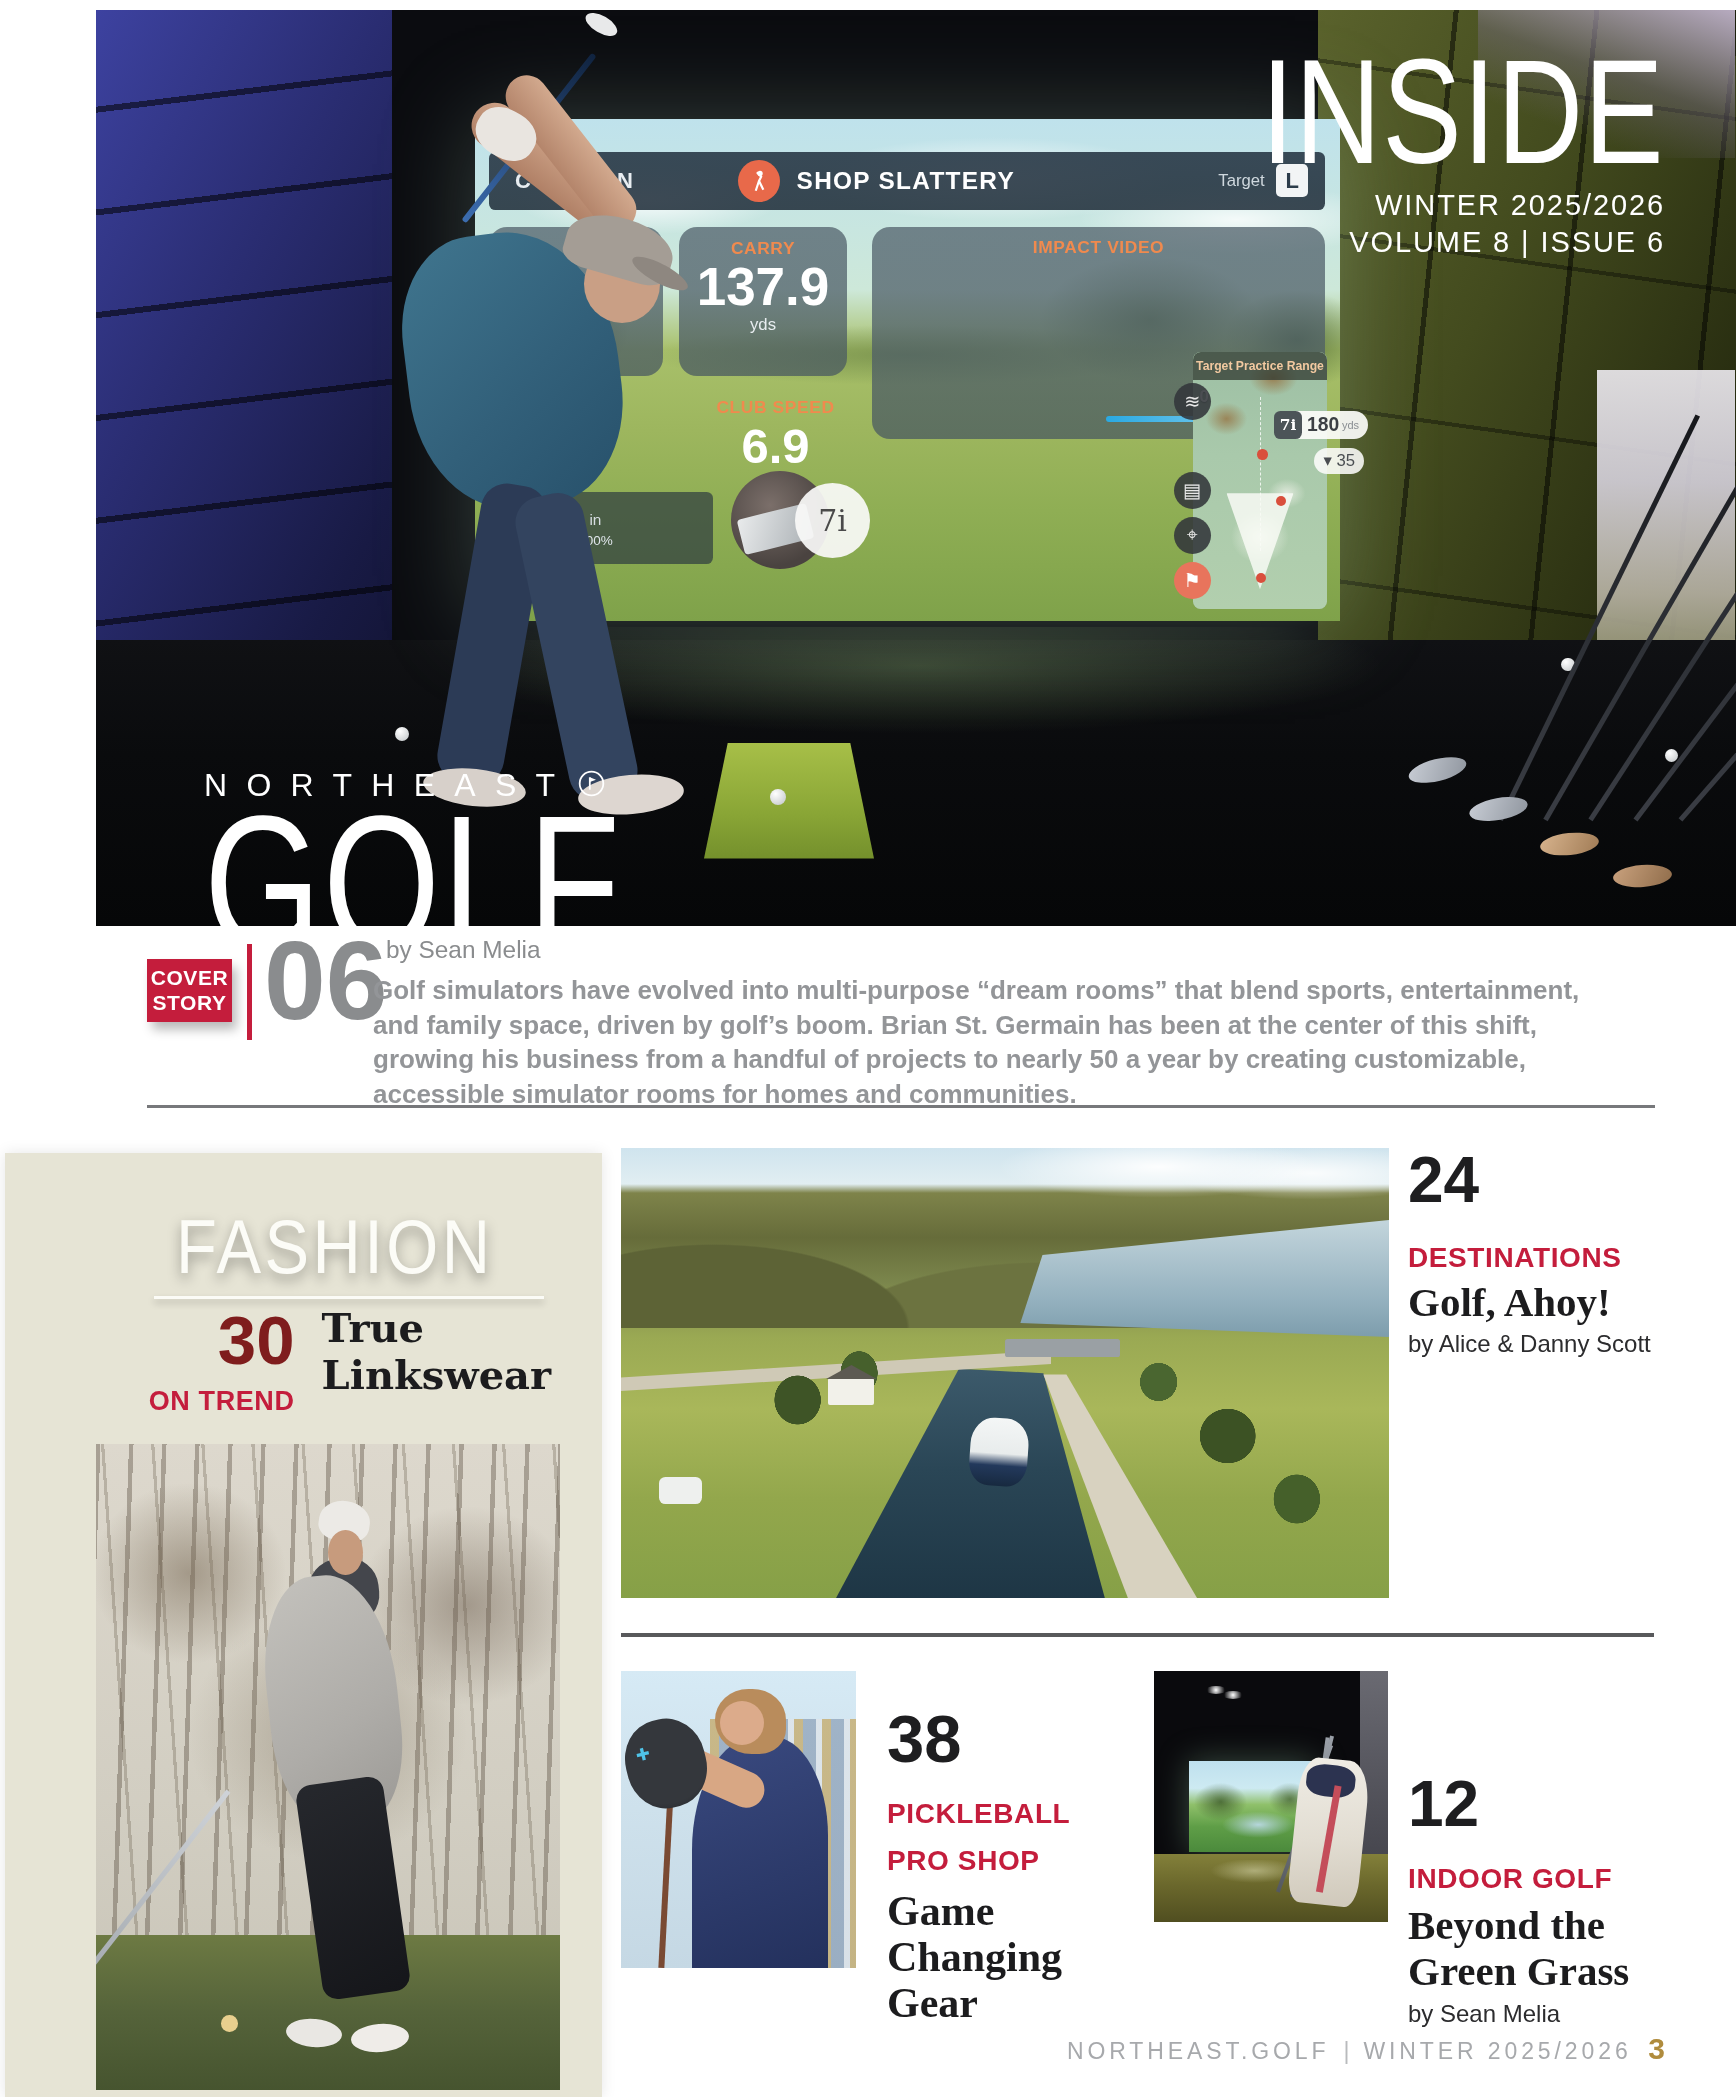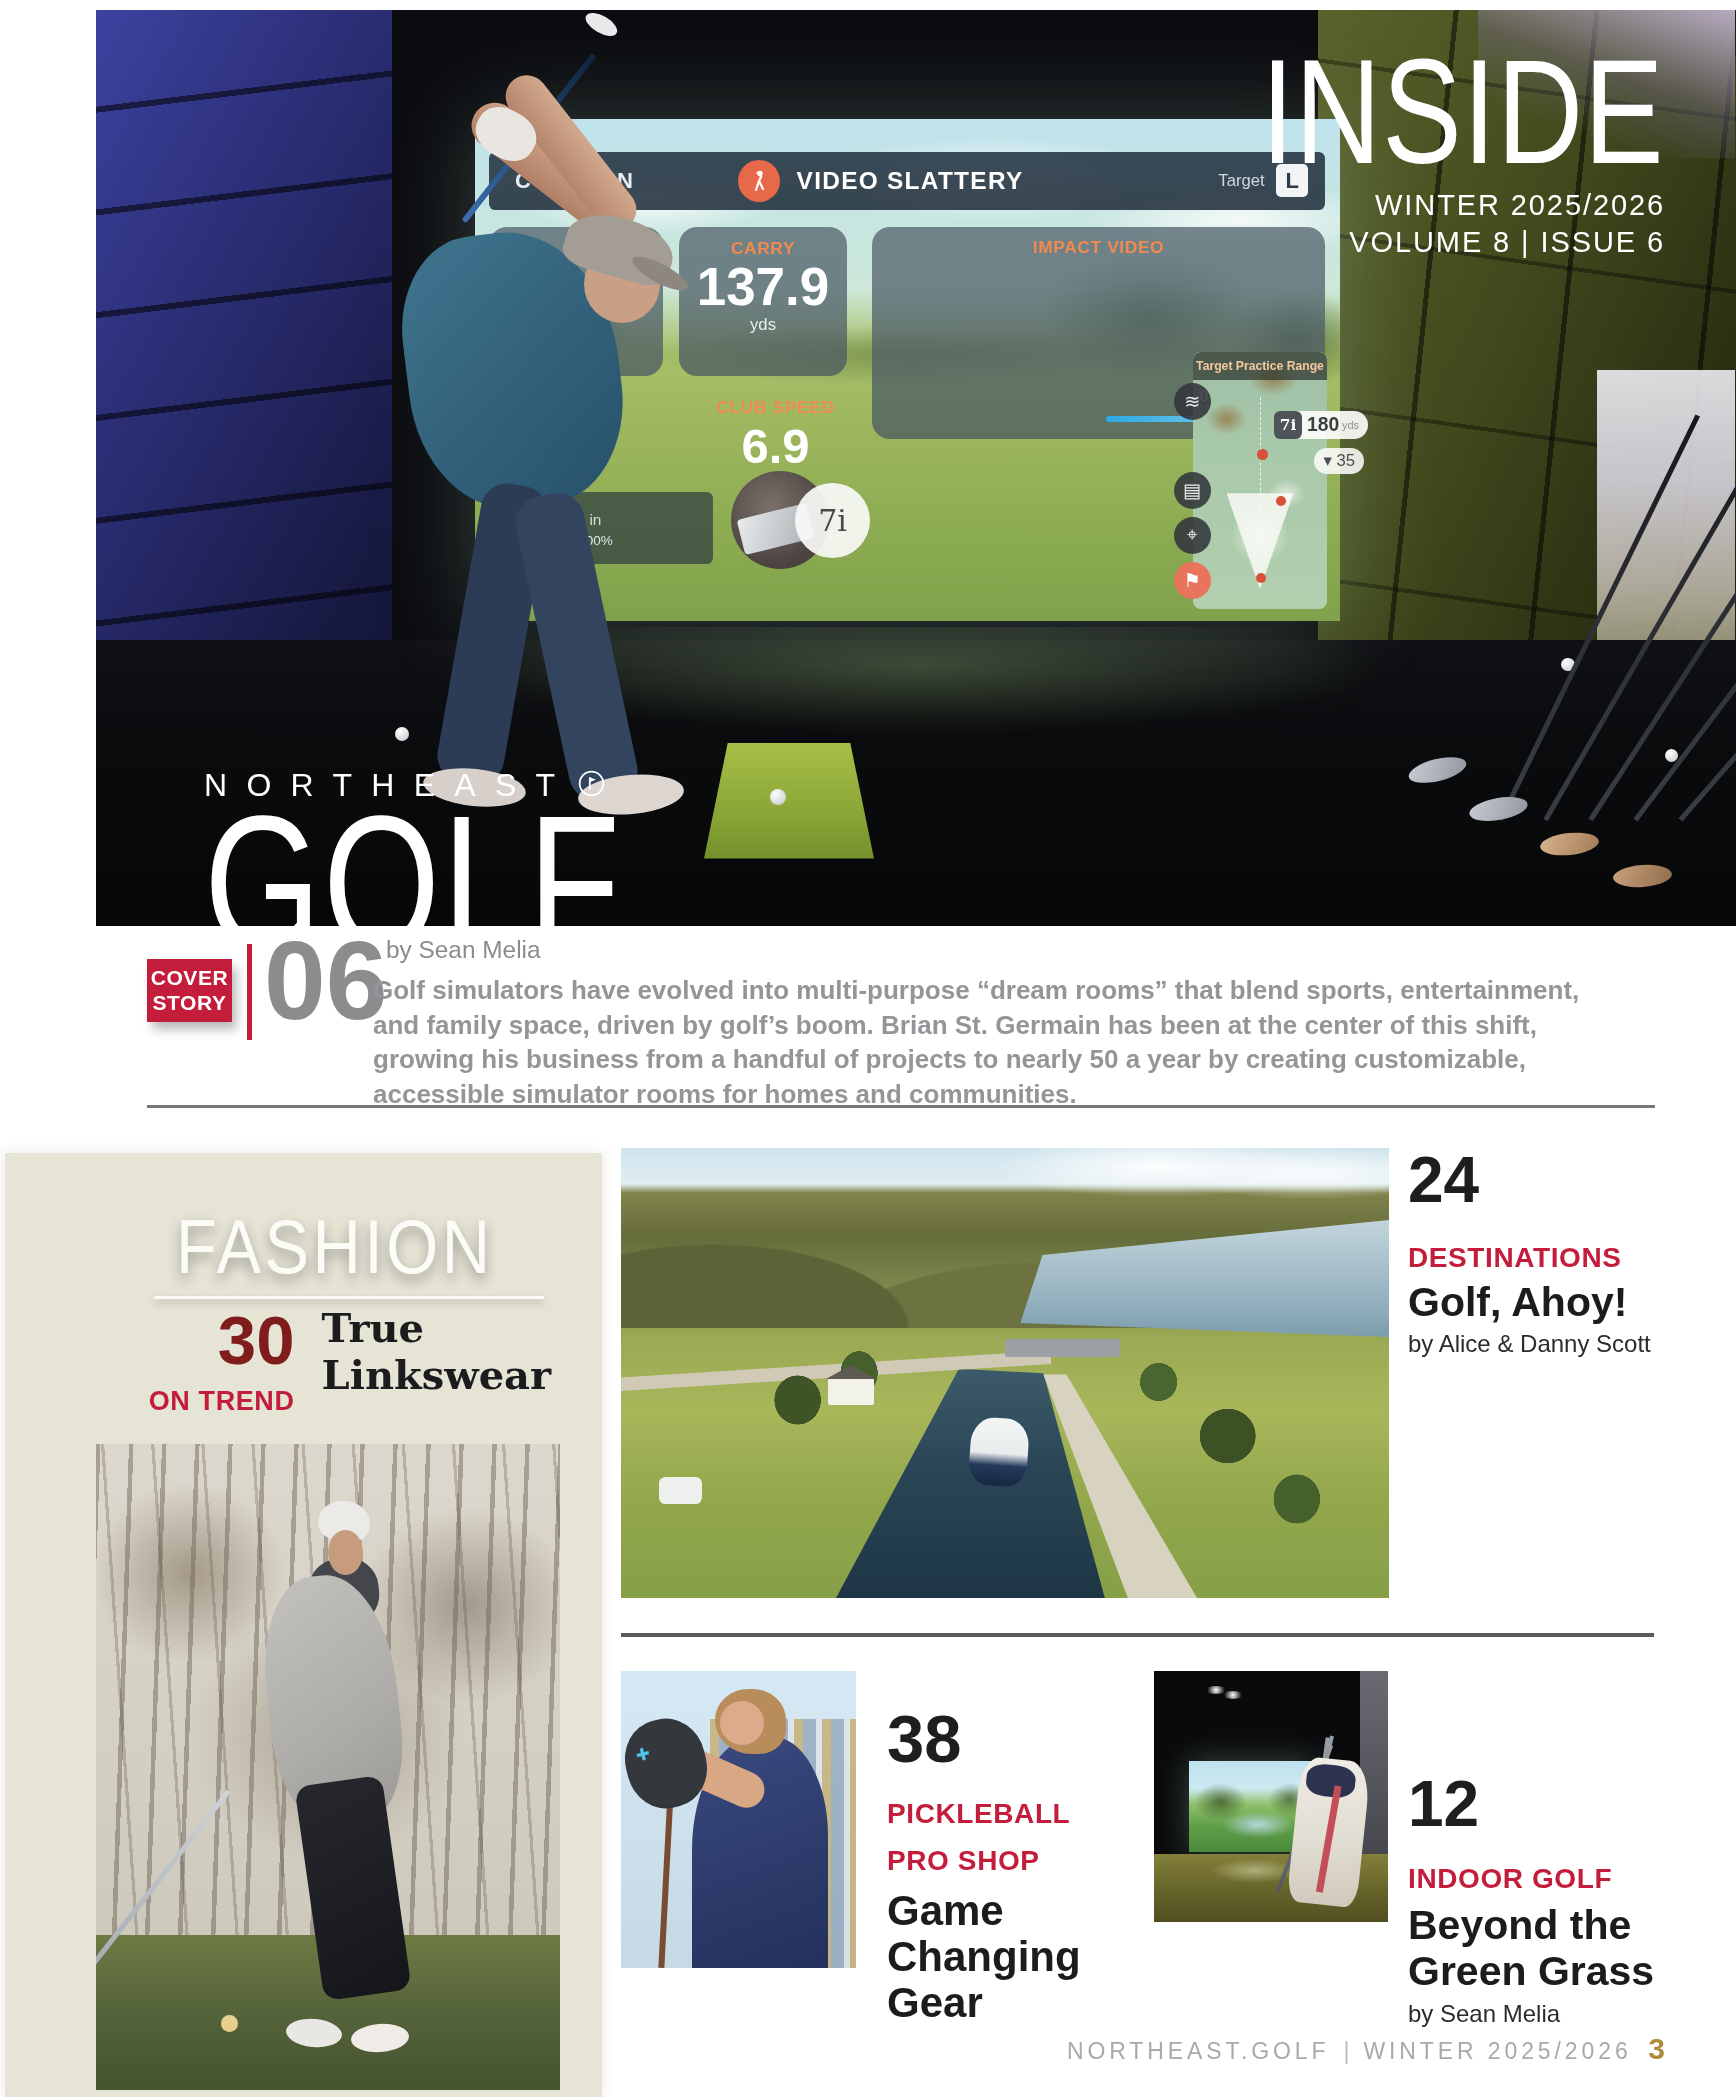--- a/index.html
+++ b/index.html
@@ -223,21 +223,21 @@
   .dz-caravan{position:absolute;left:5%;top:73%;width:5.5%;height:6%;background:#eef0ee;border-radius:6.4px;}
   .dz-trees{position:absolute;inset:0;
      background:radial-gradient(5% 9% at 23% 56%,#3e5426 0 60%,transparent 61%),
                 radial-gradient(4% 8% at 31% 50%,#46602c 0 60%,transparent 61%),
                 radial-gradient(6% 10% at 79% 64%,#3c5224 0 60%,transparent 61%),
                 radial-gradient(5% 9% at 88% 78%,#45602a 0 60%,transparent 61%),
                 radial-gradient(4% 7% at 70% 52%,#4a6630 0 60%,transparent 61%);}
   #dz-col{left:1408px;top:1148px;width:257px;}
   .col-page{font-size:64px;font-weight:bold;color:#1e1e20;line-height:1;}
   .col-kicker{font-size:28px;font-weight:bold;color:#c41d3c;letter-spacing:0.6px;}
-  .col-title{font-family:Liberation Sans, sans-serif;font-weight:bold;font-size:41px;line-height:1.12;color:#1c1c1e;}
+  .col-title{font-family:Liberation Serif, serif;font-weight:bold;font-size:41px;line-height:1.12;color:#1c1c1e;}
   .col-byline{font-size:24px;color:#2c2c2e;}
   #dz-col .col-kicker{margin-top:30px;}
   #dz-col .col-title{margin-top:6.4px;}
   #dz-col .col-byline{margin-top:3.9px;}
 
   .rule2{left:621px;top:1633px;width:1033px;height:3.9px;background:#58595b;}
 
   
   #pb-photo{left:621px;top:1671px;width:235px;height:297px;overflow:hidden;
      background:linear-gradient(180deg,#d6eaf5 0%,#cfe2ed 40%,#c5d8e4 100%);}
@@ -311,21 +311,21 @@
       <div class="abs sim-topbar">
         <span class="sim-brand">CKMAN</span>
         <span class="sim-player-group">
           <span class="golfer-badge">
             <svg width="26" height="26" viewBox="0 0 24 24">
                 <circle cx="13" cy="5" r="2.4" fill="#fff"></circle>
                 <path d="M9 21 L12 12 L14 8 L10 4" stroke="#fff" stroke-width="2" fill="none"></path>
                 <path d="M12 12 L16 20" stroke="#fff" stroke-width="2"></path>
               </svg>
           </span>
-          <span class="sim-player">VIDEO SLATTERY</span>
+          <span class="sim-player">SHOP SLATTERY</span>
         </span>
         <span class="sim-target">
           <span class="sim-target-label">Target</span>
           <span class="target-chip">L</span>
         </span>
       </div>
 
       <div class="sim-panel p-hidden"></div>
 
       <div class="sim-panel p-carry">

